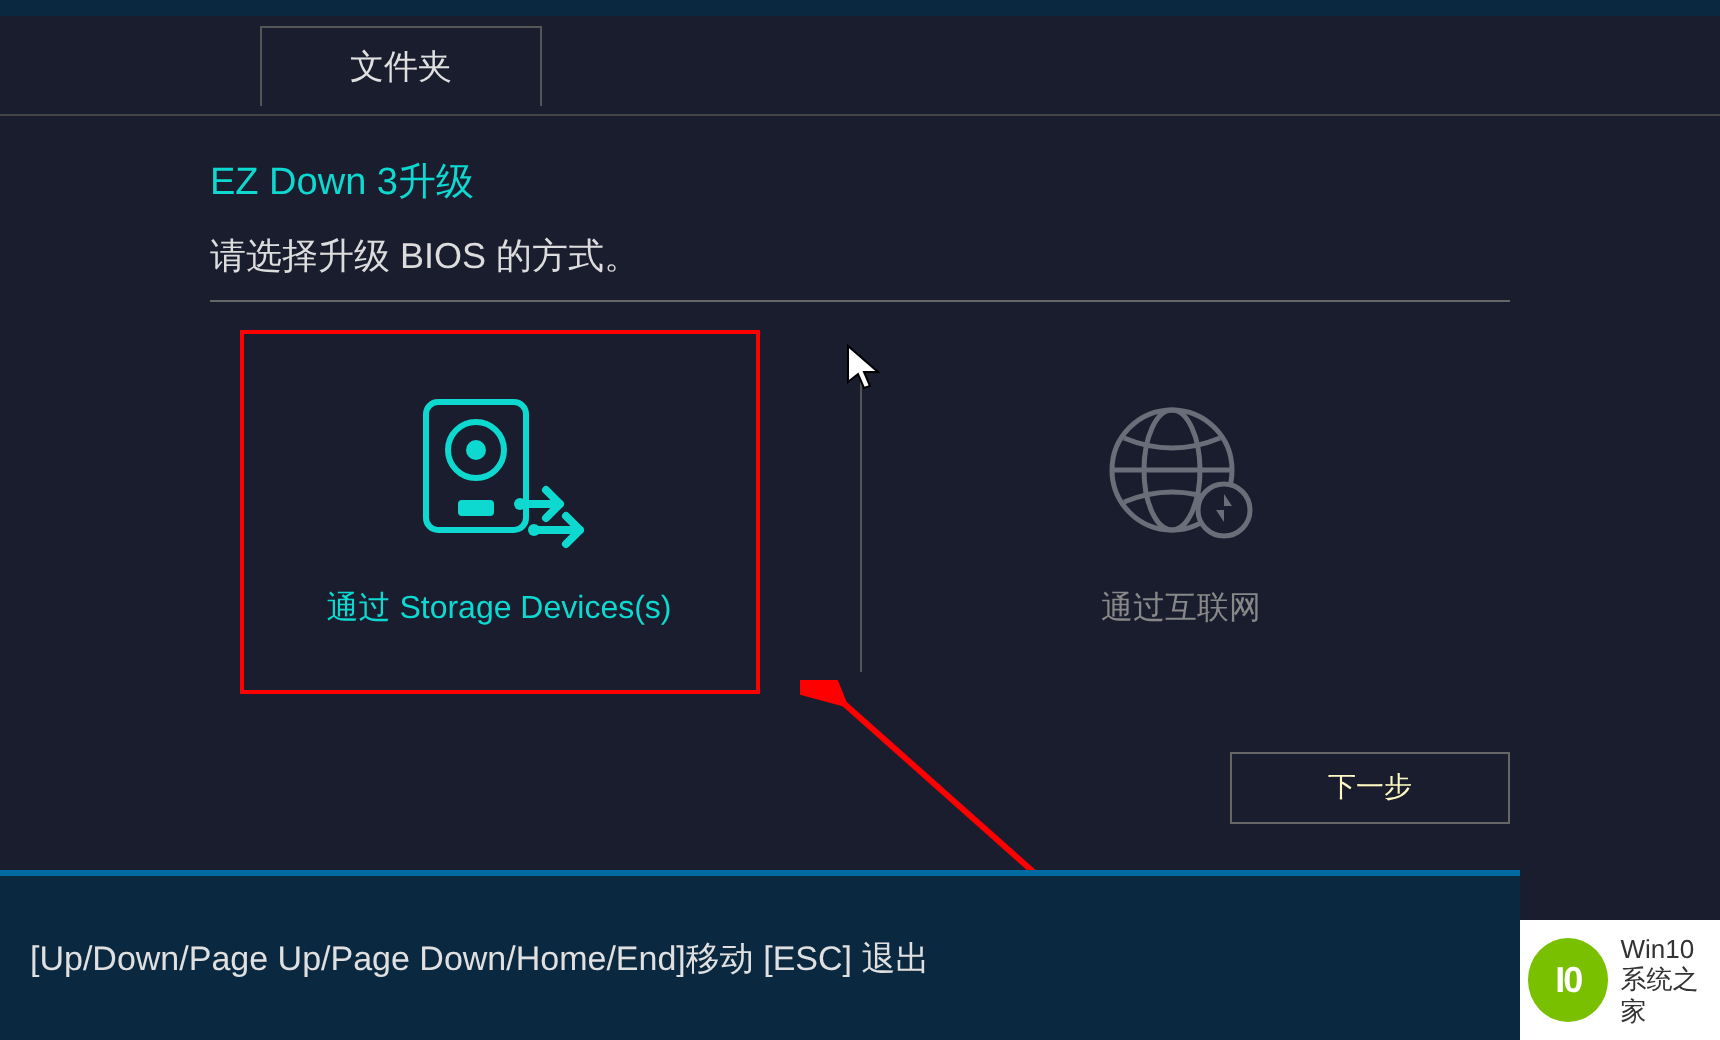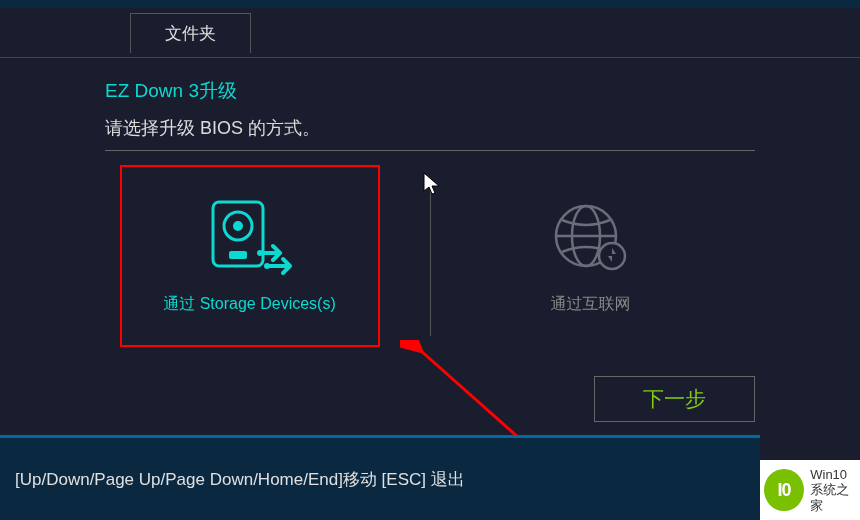--- a/index.html
+++ b/index.html
@@ -19,21 +19,21 @@
     .tab-bar {
       height: 50px;
       border-bottom: 1px solid #444;
       display: flex;
       align-items: center;
       padding-left: 130px;
     }
     .tab {
       border: 1px solid #555;
       border-bottom: none;
-      padding: 8px 34px;
+      padding: 8px 44px;
       font-size: 17px;
       color: #e0e0e0;
       background: #1a1d2e;
     }
     .content {
       padding: 20px 105px 0 105px;
     }
     .title {
       color: #0dd9d0;
       font-size: 19px;
@@ -97,22 +97,22 @@
     }
     .next-row {
       display: flex;
       justify-content: flex-end;
       padding-right: 105px;
       margin-top: 40px;
     }
     .next-btn {
       border: 1px solid #666;
       padding: 8px 48px;
-      font-size: 21px;
-      color: #84cc16;
+      font-size: 14px;
+      color: #fef9c3;
       background: transparent;
     }
     .footer-band {
       position: absolute;
       bottom: 0;
       left: 0;
       width: 760px;
       height: 85px;
       background: #0a2840;
       display: flex;

